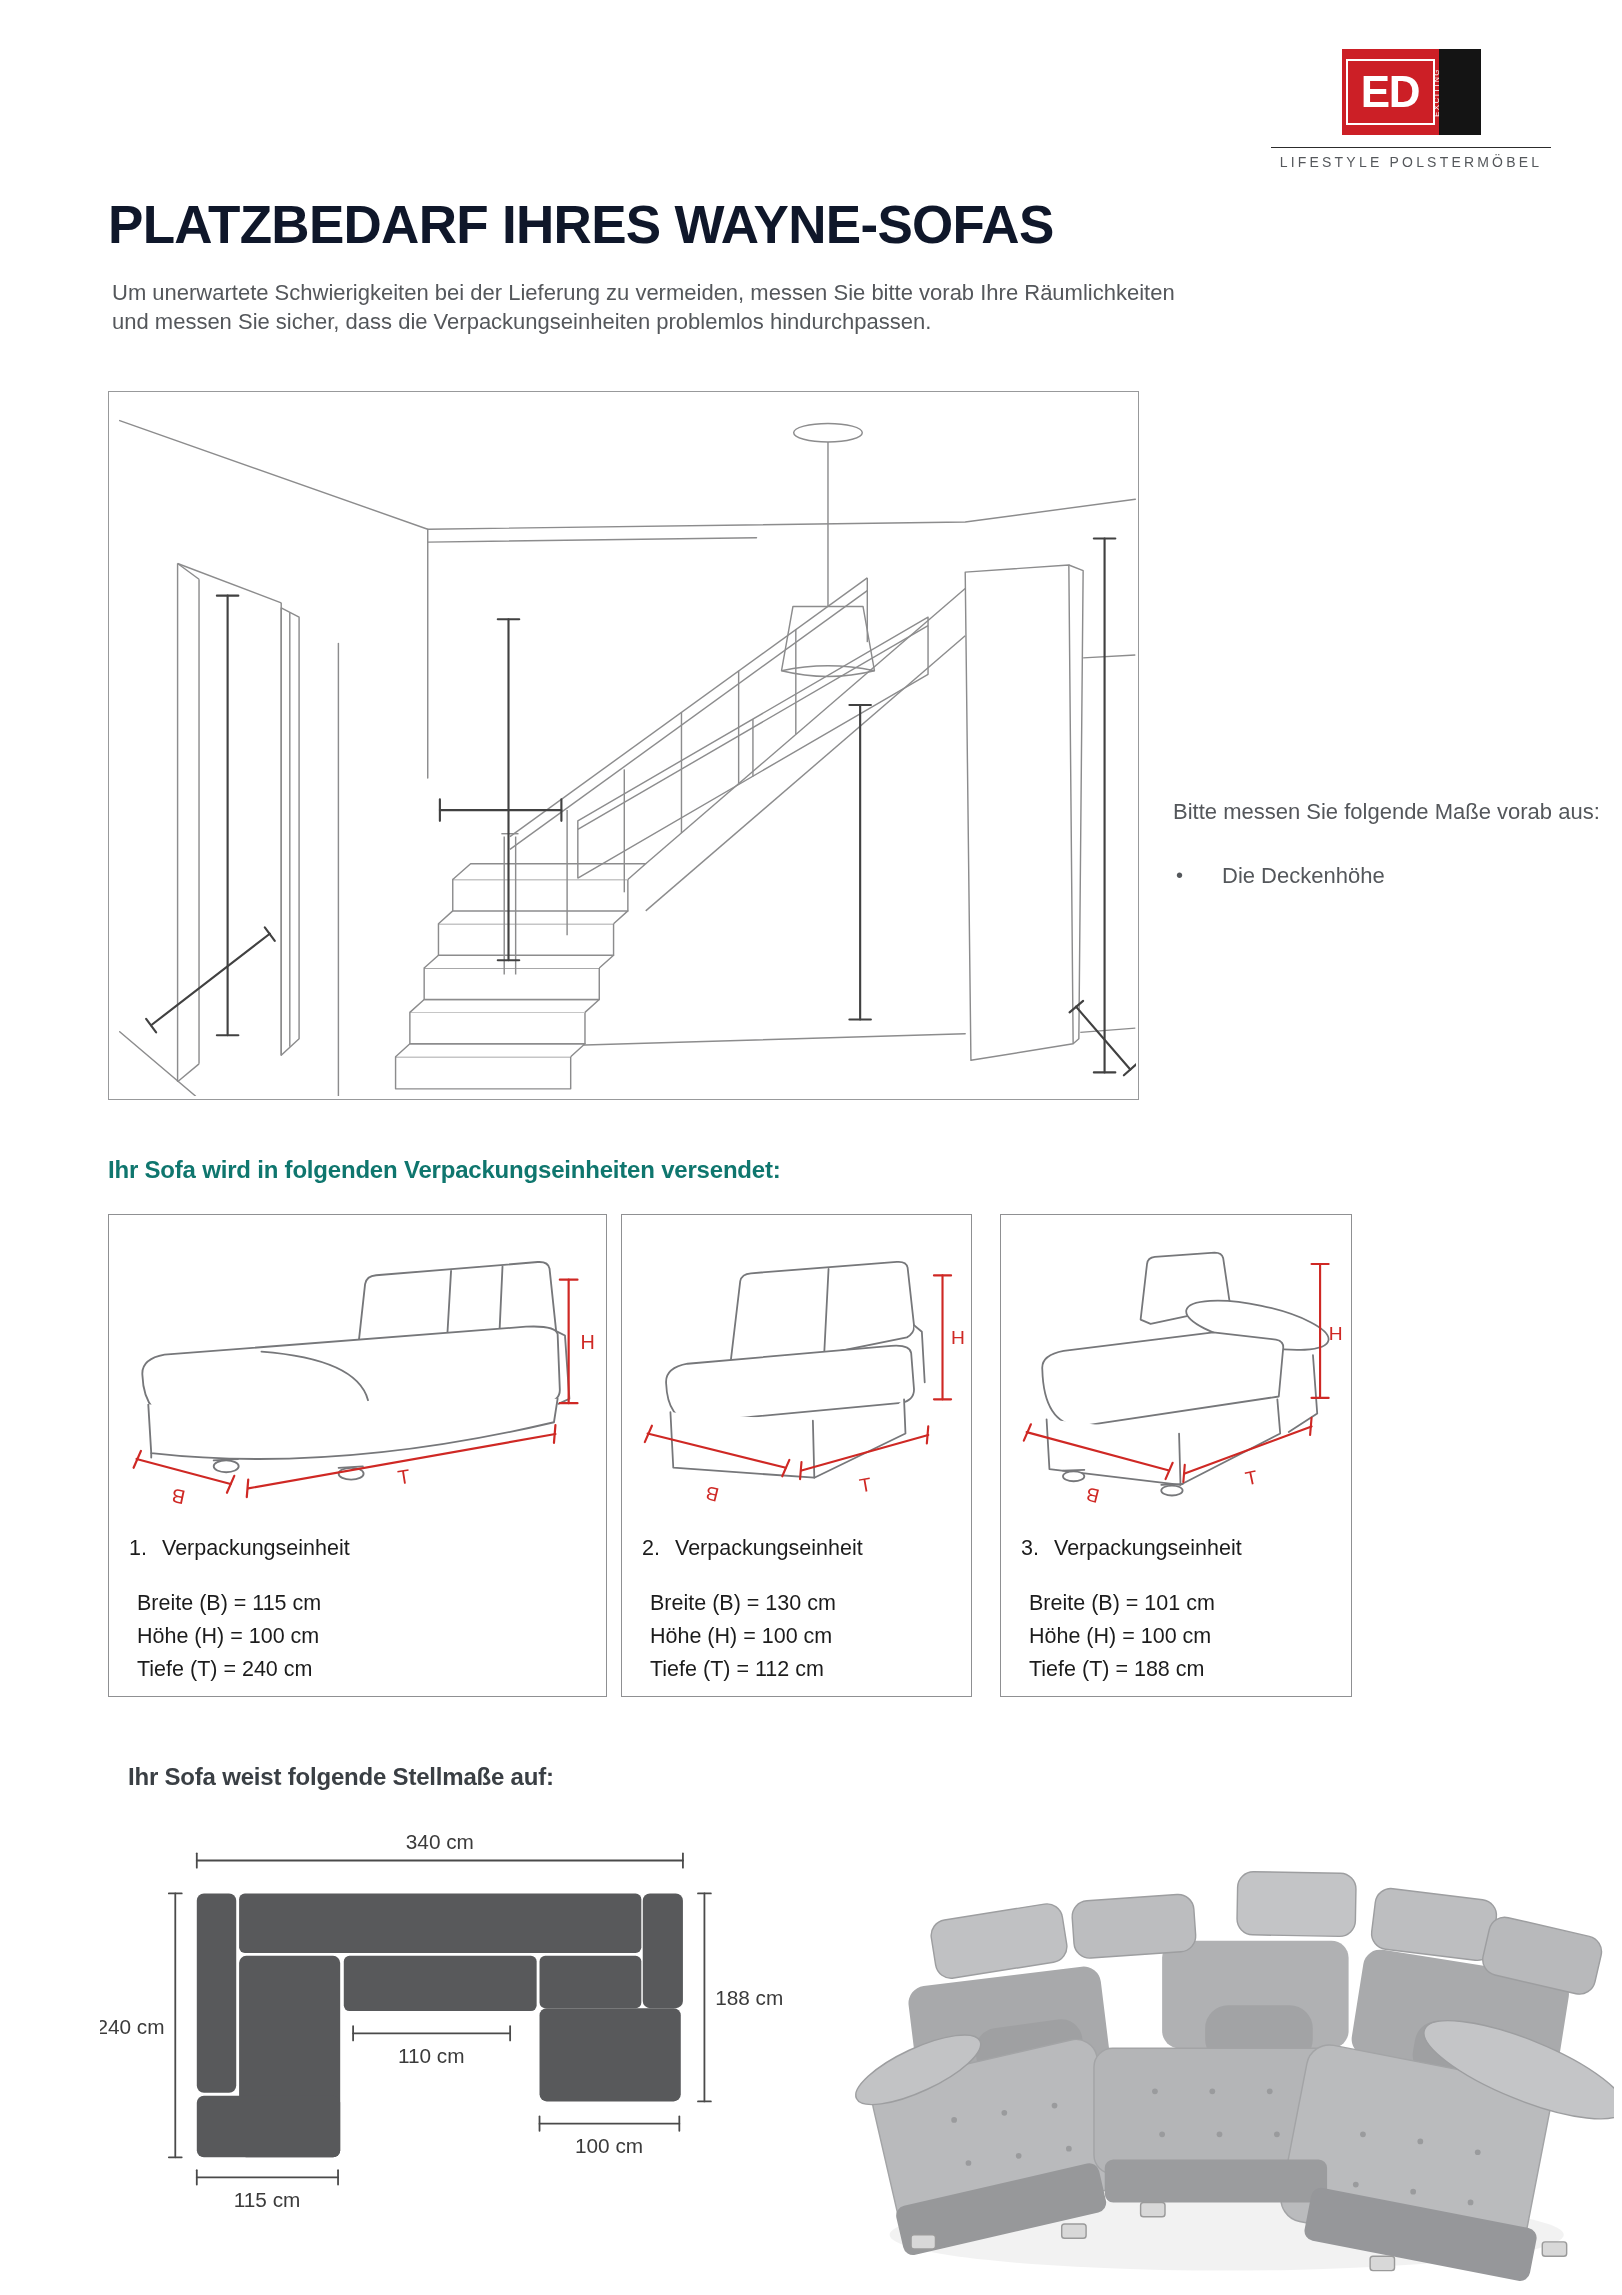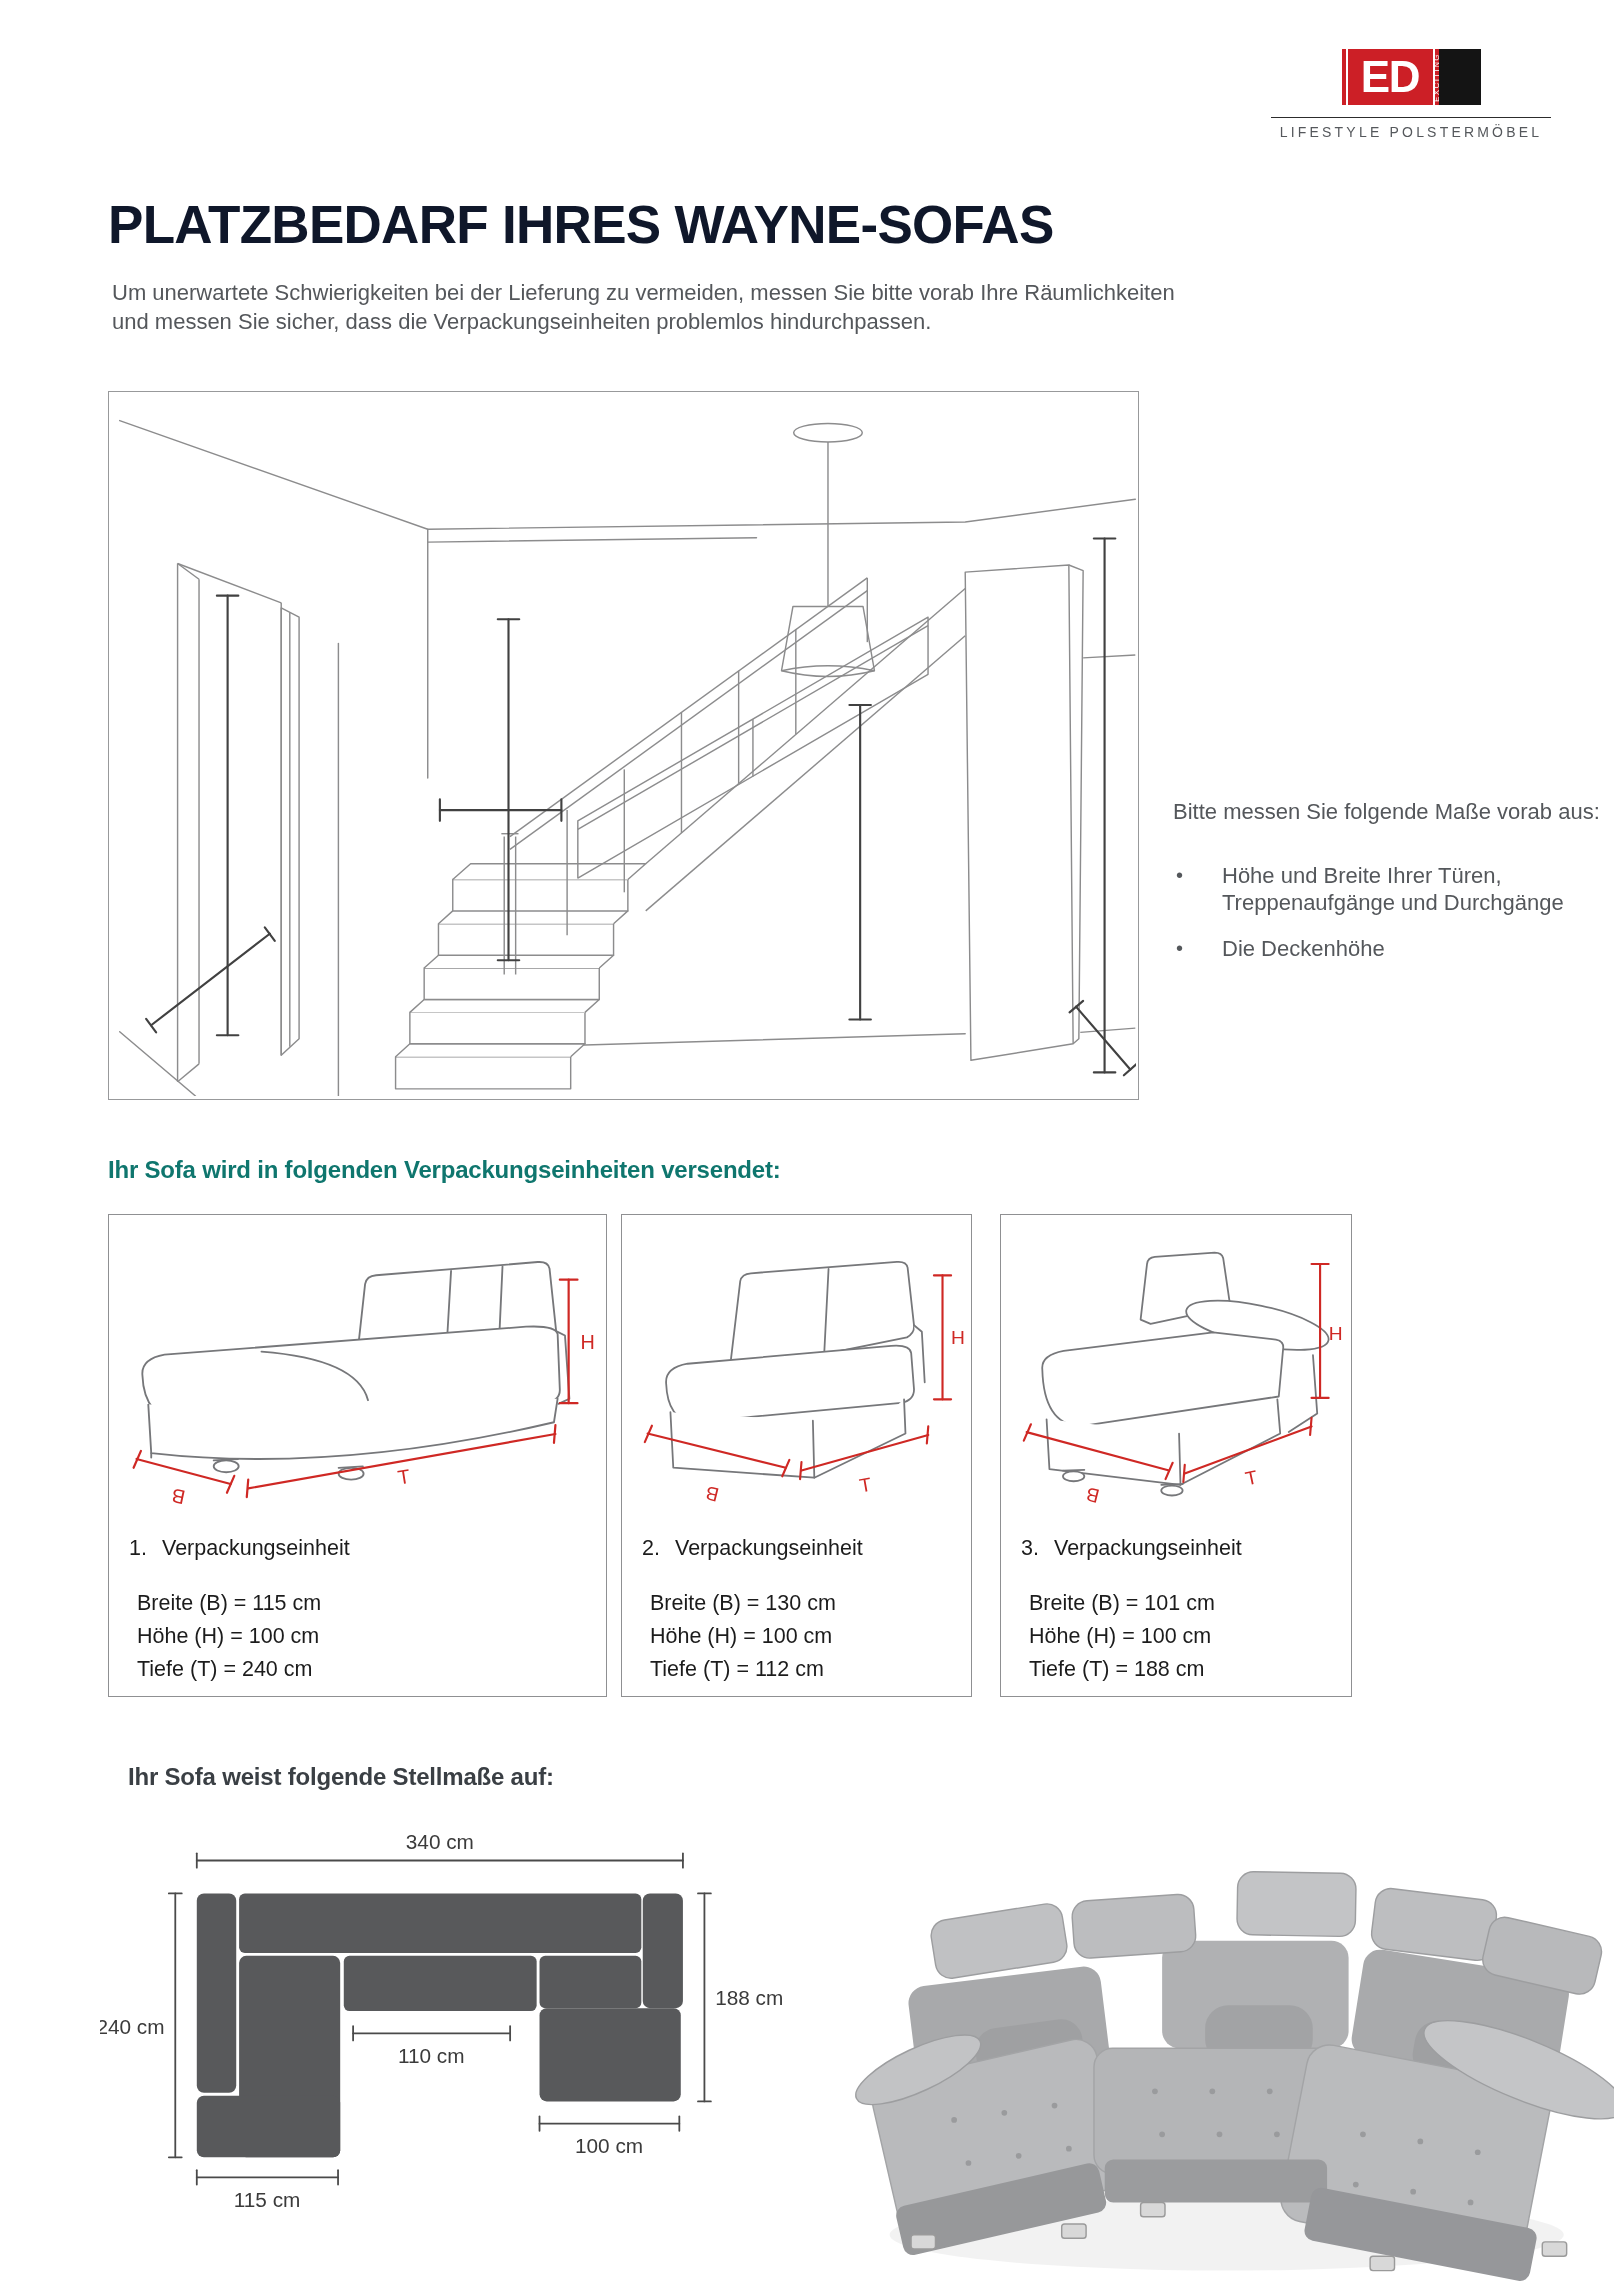--- a/index.html
+++ b/index.html
@@ -1,21 +1,21 @@
 <!DOCTYPE html>
 <html style="font-size:11.5px"><head>
 <meta charset="utf-8">
 <style>
   html,body{margin:0;padding:0;background:#ffffff;}
   body{width:1623px;height:2295px;position:relative;overflow:hidden;
        font-family:"Liberation Sans", sans-serif;color:#54575b;}
 
   
   .logo{position:absolute;left:1271px;top:49px;width:280px;}
-  .logo-mark{display:flex;justify-content:center;align-items:stretch;height:56px;}
+  .logo-mark{display:flex;justify-content:center;align-items:stretch;height:86px;}
   .logo-red{width:93px;background:#cc1f26;border:2.2px solid #cc1f26;display:flex;align-items:center;justify-content:center;}
   .logo-red .inner{border:2.2px solid #ffffff;width:85px;height:62px;display:flex;align-items:center;justify-content:center;}
   .logo-red span{color:#ffffff;font-size:44px;font-weight:bold;letter-spacing:-1.4px;}
   .logo-black{width:42px;background:#141414;display:flex;align-items:center;justify-content:center;gap:1.4px;}
   .logo-black .vt{transform:rotate(-90deg);transform-origin:center;color:#ffffff;white-space:nowrap;}
   .logo-black .vt.small{font-size:8px;letter-spacing:1.4px;}
   .logo-black .vt.big{font-size:10.8px;font-weight:bold;letter-spacing:0.7px;}
   .logo-rule{margin-top:11.5px;height:1.4px;background:#2c2c2c;}
   .logo-tagline{margin-top:5.7px;font-size:14px;letter-spacing:3.2px;color:#55585c;text-align:center;white-space:nowrap;}
 
@@ -179,21 +179,20 @@
       <path d="M1352,860 L1428,948"></path>
         <path d="M1343,868 L1362,852"></path>
         <path d="M1419,956 L1437,940"></path>
     </g>
   </svg>
 </div>
 
 <div class="aside">
   <p class="aside-head">Bitte messen Sie folgende Maße vorab aus:</p>
   <ul>
-    <li>Höhe und Breite Ihrer Türen, Treppenaufgänge und Durchgänge</li>
     <li>Die Deckenhöhe</li>
   </ul>
 </div>
 
 <h2 class="pack-heading">Ihr Sofa wird in folgenden Verpackungseinheiten versendet:</h2>
 
 <div class="unit-card unit-1">
   <svg width="496" height="316" viewBox="0 0 660 430">
     <g stroke="#76777a" stroke-width="2.5" fill="#ffffff" stroke-linejoin="round" stroke-linecap="round">
 

